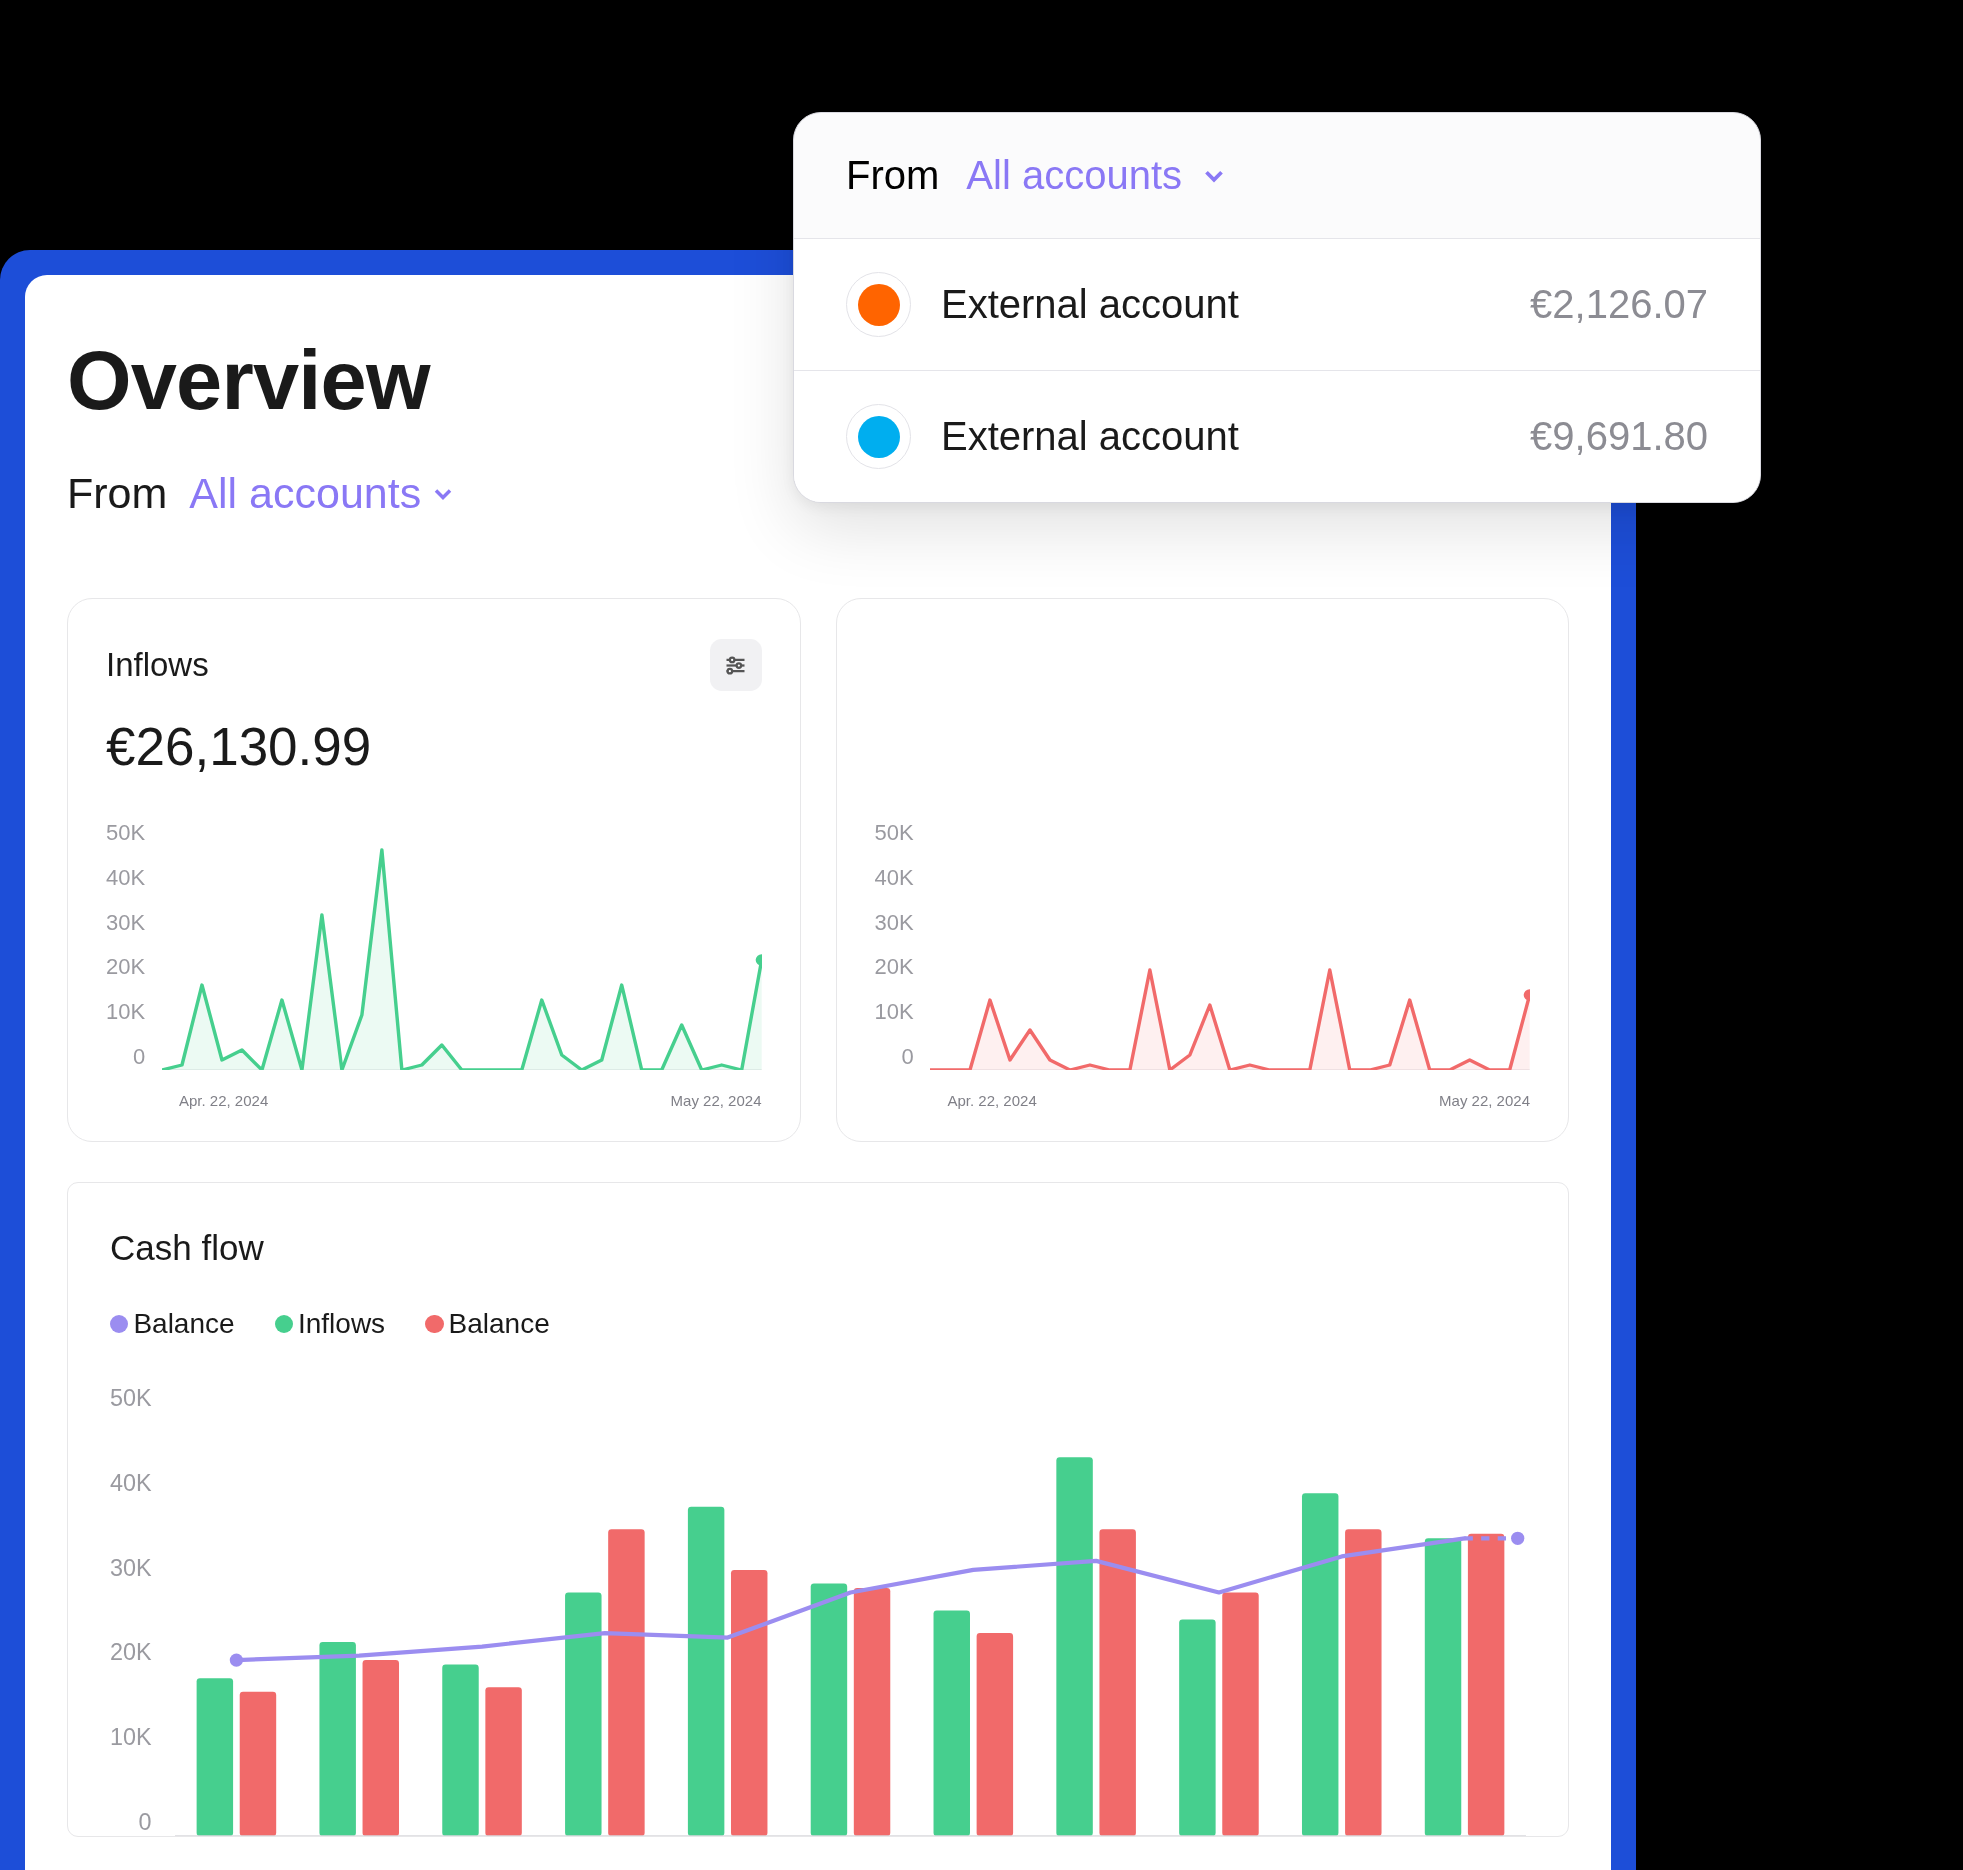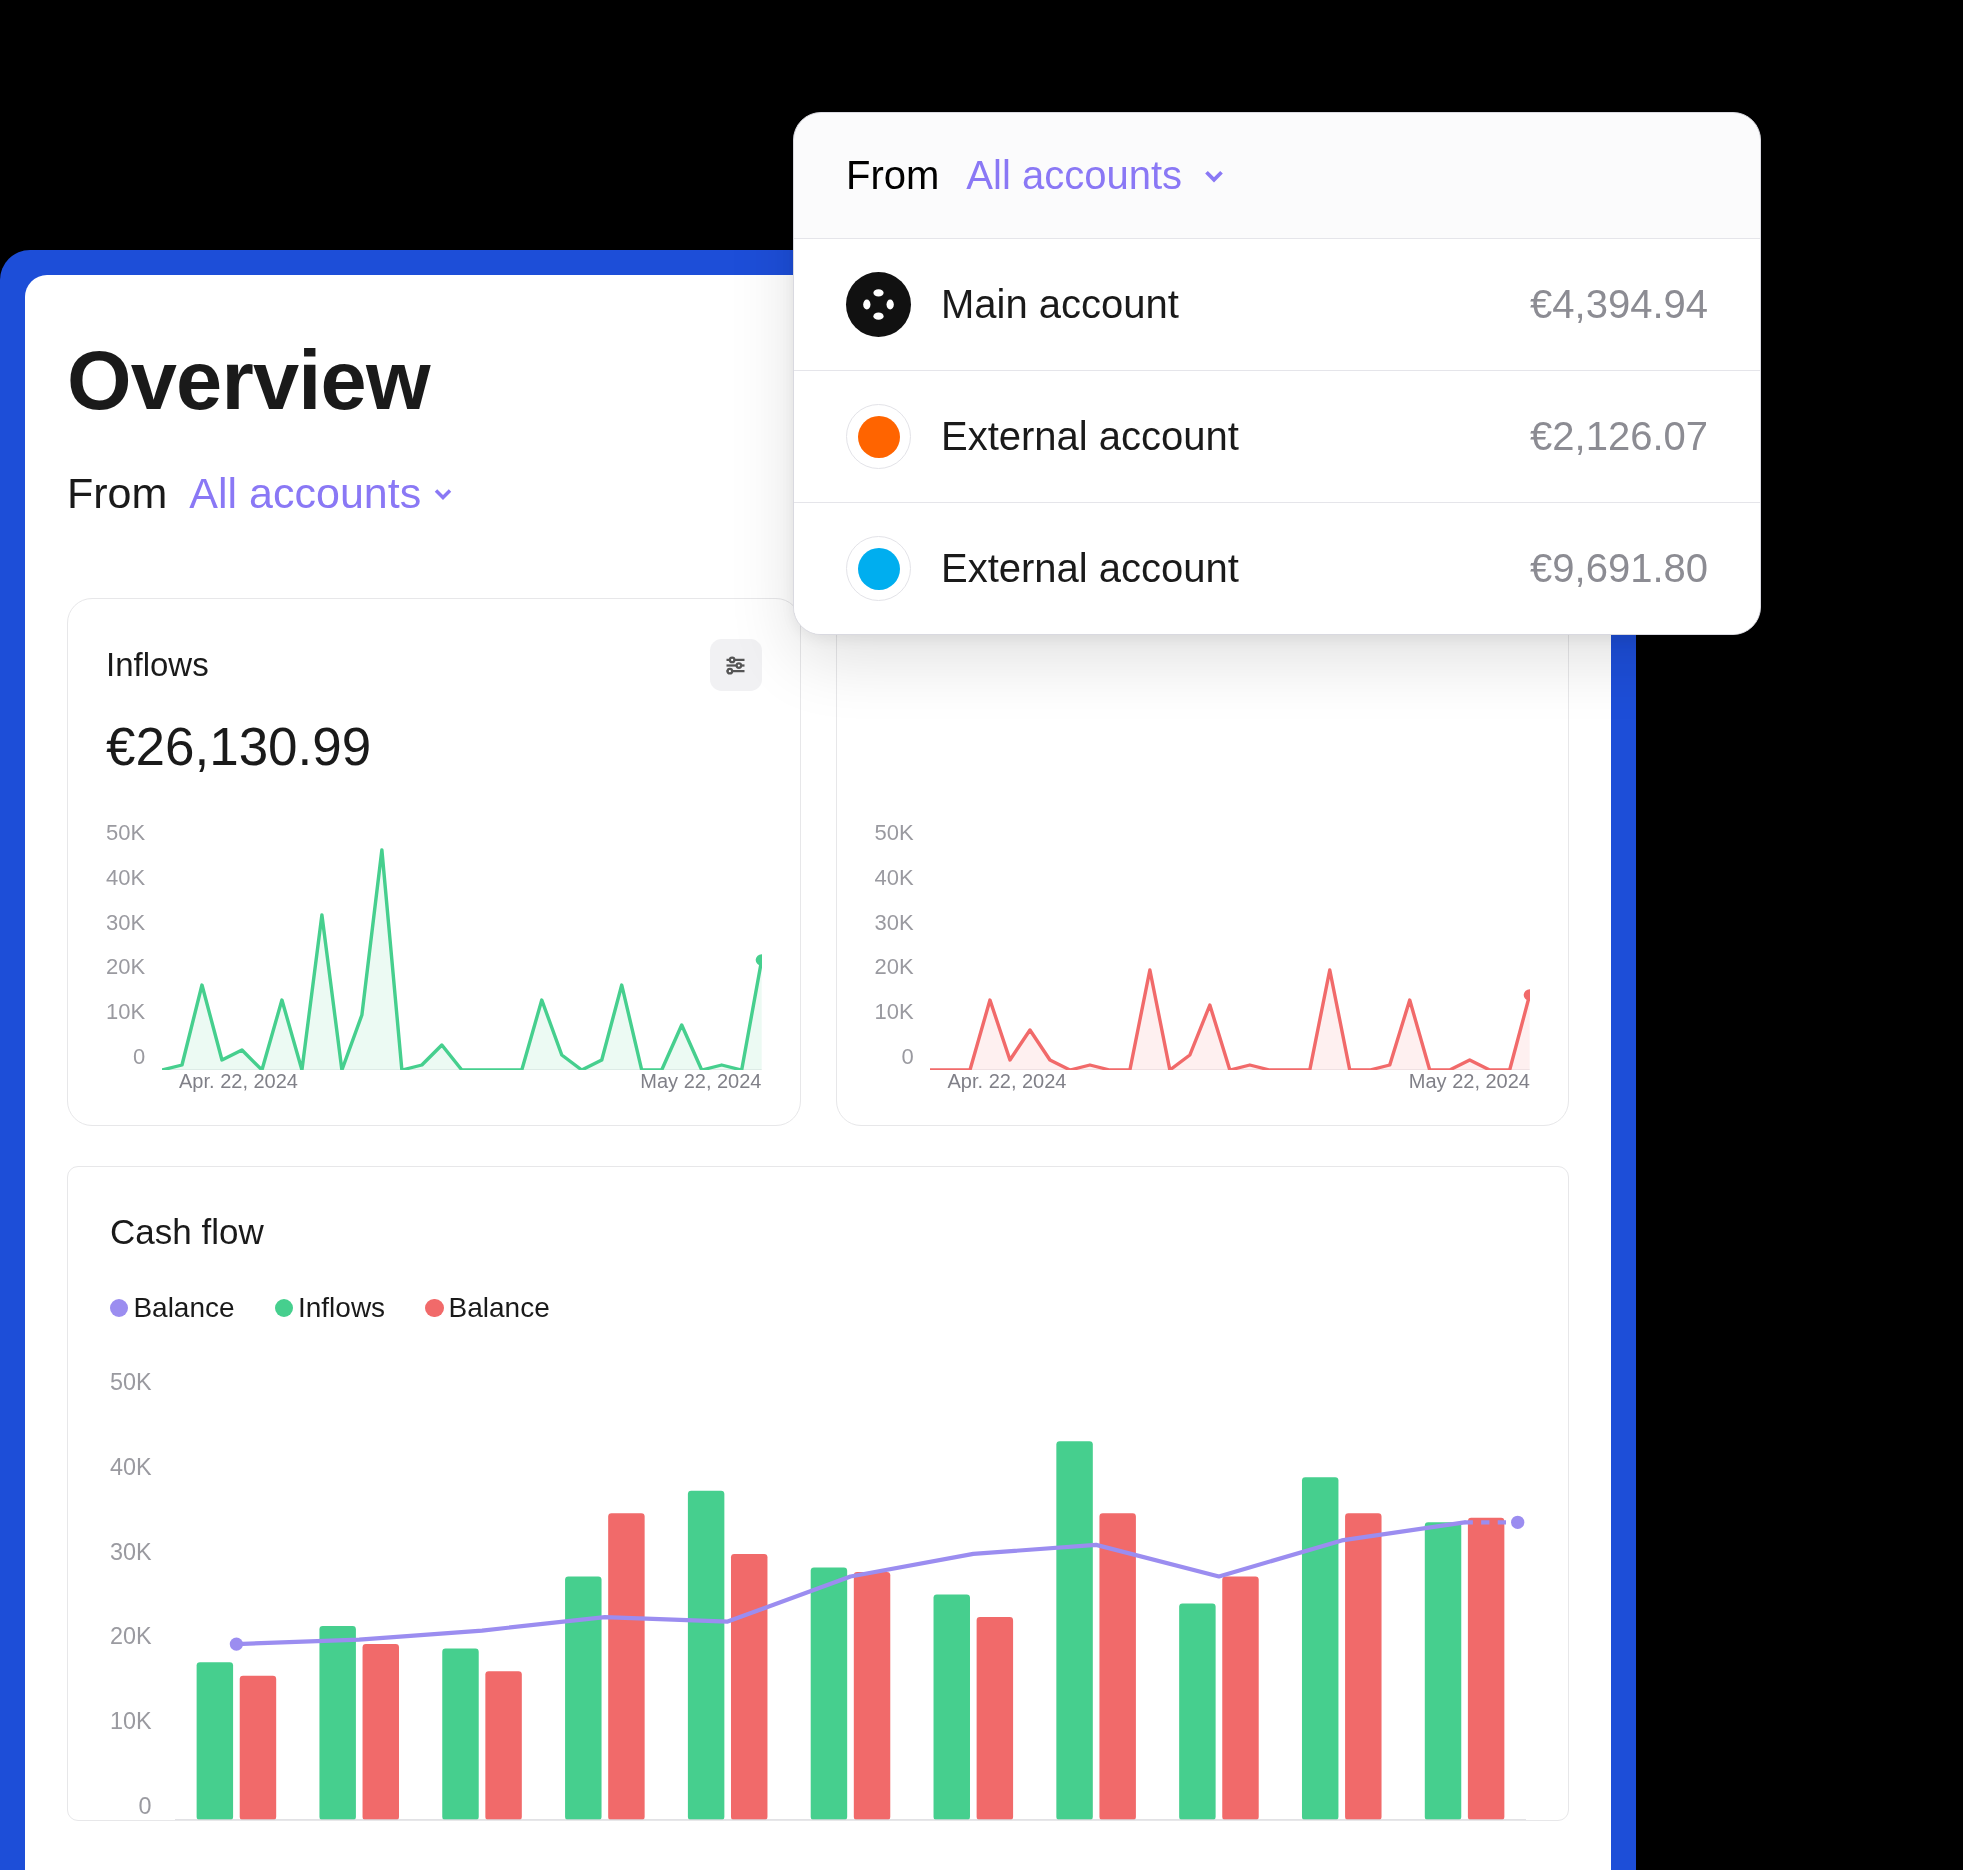--- a/index.html
+++ b/index.html
@@ -95,21 +95,22 @@
     display: flex; flex-direction: column; justify-content: space-between;
     align-items: flex-end;
     padding-right: 16.7px;
     font-size: 22px; color: #9a9aa0;
     height: 100%;
   }
   .mini-chart svg.lines { flex: 1; height: 100%; }
   .mini-chart .xaxis {
     display: flex; justify-content: space-between;
     padding-left: 73px;
-    font-size: 20px; color: #808088;
+    margin-top: 22px;
+    font-size: 15px; color: #808088;
   }
 
   
   .cashflow-card {
     margin-top: 40px;
     border: 1.7px solid #e7e7e9;
     border-radius: 11px;
     padding: 45px 42px 0 42px;
   }
   .cashflow-title { font-size: 35px; font-weight: 500; color: #1a1a1a; }
@@ -407,34 +408,20 @@
     <span>From</span>
     <span class="all">
       <span>All accounts</span>
       <svg viewBox="0 0 24 24" fill="none" stroke="#8a78f5" stroke-width="3">
           <polyline points="6 9 12 15 18 9"></polyline>
         </svg>
     </span>
   </div>
   <div id="popover-list">
       <div class="acct-row">
-        <div class="acct-icon" style="background: rgb(17, 17, 17);">
-          <svg width="35" height="35" viewBox="0 0 24 24">
-            <g fill="#fff">
-              <ellipse cx="12" cy="4" rx="3.5" ry="2.5"></ellipse>
-              <ellipse cx="12" cy="20" rx="3.5" ry="2.5"></ellipse>
-              <ellipse cx="4" cy="12" rx="2.5" ry="3.5"></ellipse>
-              <ellipse cx="20" cy="12" rx="2.5" ry="3.5"></ellipse>
-            </g>
-          </svg>
-        </div>
-        <div class="acct-name">Main account</div>
-        <div class="acct-balance">€4,394.94</div>
-      </div>
-      <div class="acct-row">
         <div class="acct-icon ring-icon">
           <span class="inner-dot" style="background: rgb(255, 100, 0);"></span>
         </div>
         <div class="acct-name">External account</div>
         <div class="acct-balance">€2,126.07</div>
       </div>
       <div class="acct-row">
         <div class="acct-icon ring-icon">
           <span class="inner-dot" style="background: rgb(0, 174, 239);"></span>
         </div>

